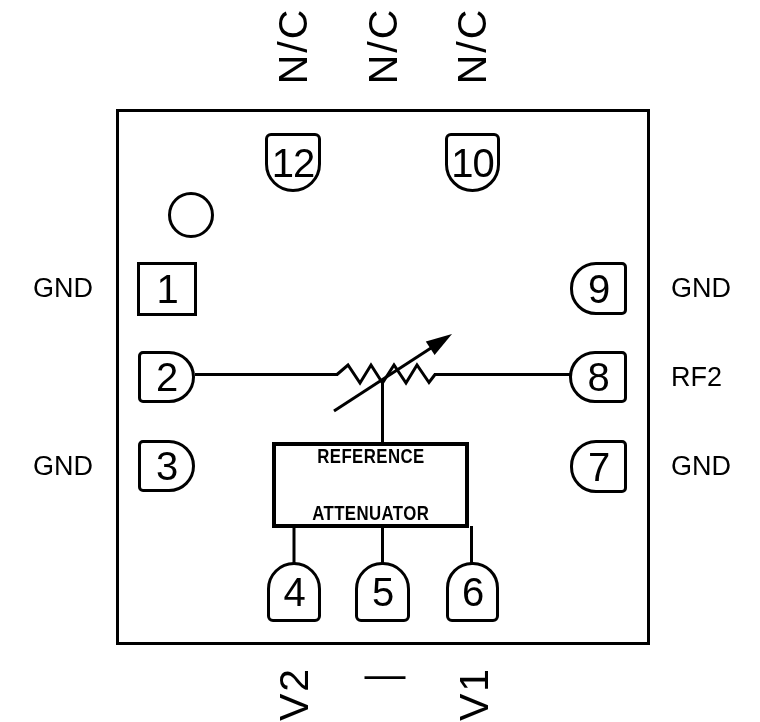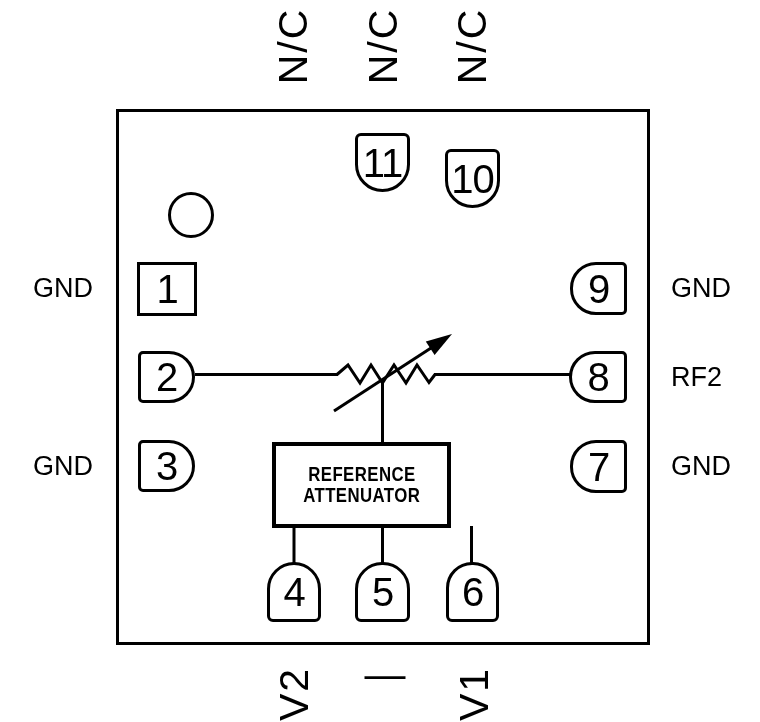--- a/index.html
+++ b/index.html
@@ -24,23 +24,23 @@
   .pin {
     position:absolute; box-sizing:border-box; border:3px solid var(--ink);
     background:var(--bg); display:flex; align-items:center; justify-content:center;
     z-index:3;
   }
   .pin-num { font-size:40px; line-height:1; letter-spacing:-1px; }
   
   .wires { position:absolute; left:0; top:0; width:760px; height:722px; z-index:2; pointer-events:none; }
   
   .ref-box {
-    position:absolute; left:272px; top:442px; width:179px; height:86px;
+    position:absolute; left:272px; top:442px; width:197px; height:86px;
     box-sizing:border-box; border:4px solid var(--ink); background:var(--bg);
-    display:flex; flex-direction:column; align-items:center; justify-content:center;
+    display:flex; flex-direction:column; align-items:center; justify-content:space-between;
     z-index:3;
   }
   .ref-line {
     font-weight:bold; font-size:20px; line-height:21px; letter-spacing:0.5px;
     transform:scaleX(0.84); transform-origin:center; white-space:nowrap;
   }
   
   .side-label {
     position:absolute; font-size:27px; line-height:42px; white-space:nowrap;
     letter-spacing:0px;
@@ -73,24 +73,24 @@
       <line x1="434" y1="374.5" x2="570" y2="374.5"></line>
       <line x1="382.5" y1="381" x2="382.5" y2="446"></line>
       <line x1="294" y1="526" x2="294" y2="563"></line>
       <line x1="382.5" y1="526" x2="382.5" y2="563"></line>
       <line x1="471.5" y1="526" x2="471.5" y2="563"></line>
       <line x1="334" y1="411" x2="431" y2="348"></line>
     </g>
     <polygon points="452,334 434.6,354.9 425.8,341.5" fill="#000000"></polygon>
   </svg>
 
-  <div class="pin" style="left:355px;top:133px;width:55px;height:59px;border-radius:6px 6px 28px 28px;">
-    <span class="pin-num">11</span>
+  <div class="pin" style="left:265px;top:133px;width:56px;height:59px;border-radius:6px 6px 28px 28px;">
+    <span class="pin-num">12</span>
   </div>
-  <div class="pin" style="left:445px;top:149px;width:55px;height:59px;border-radius:6px 6px 28px 28px;align-items:center;">
+  <div class="pin" style="left:445px;top:133px;width:55px;height:59px;border-radius:6px 6px 28px 28px;align-items:center;">
     <span class="pin-num">10</span>
   </div>
 
   <div class="pin" style="left:137px;top:262px;width:60px;height:54px;border-radius:0;">
     <span class="pin-num">1</span>
   </div>
   <div class="pin" style="left:138px;top:351px;width:57px;height:52px;border-radius:5px 26px 26px 5px;">
     <span class="pin-num">2</span>
   </div>
   <div class="pin" style="left:138px;top:440px;width:57px;height:52px;border-radius:5px 26px 26px 5px;">

